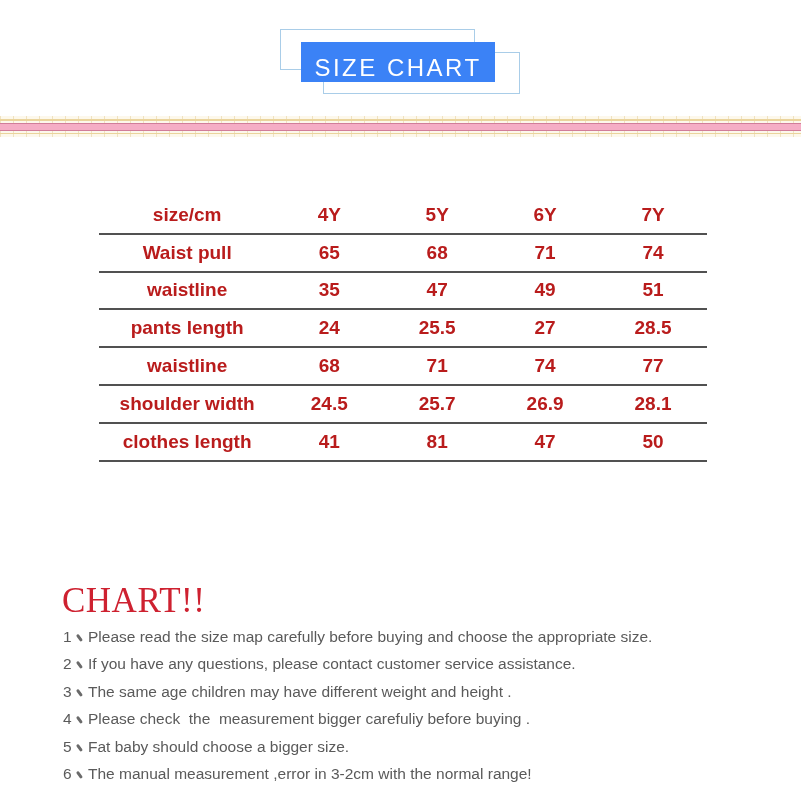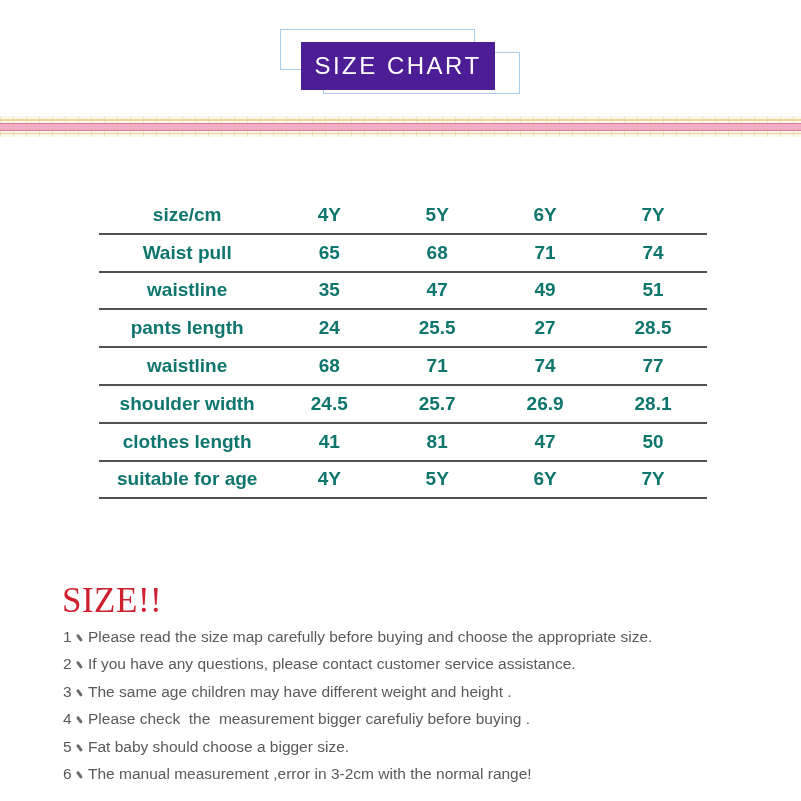--- a/index.html
+++ b/index.html
@@ -6,22 +6,22 @@
   .page {
     position:relative; width:801px; height:801px; background:#ffffff;
     font-family:"Liberation Sans", sans-serif; overflow:hidden;
   }
 
   
   .outline-box { position:absolute; border:1.5px solid #A9CDE8; background:transparent; }
   .outline-box.one { left:280px; top:29px; width:193px; height:39px; }
   .outline-box.two { left:323px; top:52px; width:195px; height:40px; }
   .banner-box {
-    position:absolute; left:301px; top:42px; width:194px; height:48px;
-    background:#4c1d95; color:#ffffff; display:flex; align-items:center; justify-content:center;
+    position:absolute; left:301px; top:42px; width:194px; height:40px;
+    background:#3b82f6; color:#ffffff; display:flex; align-items:flex-end; justify-content:center;
     font-size:24px; letter-spacing:2.5px; z-index:2;
   }
 
   
   .tape {
     position:absolute; left:0; top:116px; width:801px; height:21px;
     background-color:#FDF8EB;
     background-image:repeating-linear-gradient(90deg, #F0E2C0 0 1px, transparent 1px 13px);
   }
   .tape i { display:block; position:absolute; left:0; right:0; }
@@ -32,21 +32,21 @@
     border-top:1.5px solid #D17D99; border-bottom:1.5px solid #D17D99;
   }
 
   
   .size-table {
     position:absolute; left:99px; top:197px; width:608px;
     border-collapse:collapse; table-layout:fixed;
   }
   .size-table td {
     height:35.8px; padding:0; text-align:center; vertical-align:middle;
-    font-size:19px; font-weight:bold; color:#0f766e;
+    font-size:19px; font-weight:bold; color:#b91c1c;
     border-bottom:2px solid #515151; white-space:nowrap;
   }
   .size-table col.lab { width:29%; }
   .size-table col.val { width:17.75%; }
 
   
   .note-heading {
     position:absolute; left:62px; top:583px;
     font-family:"Liberation Serif", serif; font-size:35px; line-height:1;
     color:#CE2130; letter-spacing:0.5px;
@@ -132,31 +132,24 @@
         <td>26.9</td>
         <td>28.1</td>
       </tr>
       <tr>
         <td>clothes length</td>
         <td>41</td>
         <td>81</td>
         <td>47</td>
         <td>50</td>
       </tr>
-      <tr>
-        <td>suitable for age</td>
-        <td>4Y</td>
-        <td>5Y</td>
-        <td>6Y</td>
-        <td>7Y</td>
-      </tr>
     </tbody>
   </table>
 
-  <div class="note-heading">SIZE!!</div>
+  <div class="note-heading">CHART!!</div>
 
   <div class="notes">
     <div class="note-item">
       <span class="note-num">
           <span>1</span>
           <span class="dun-mark"></span>
         </span>
       <span class="note-text">Please read the size map carefully before buying and choose the appropriate size.</span>
     </div>
     <div class="note-item">

